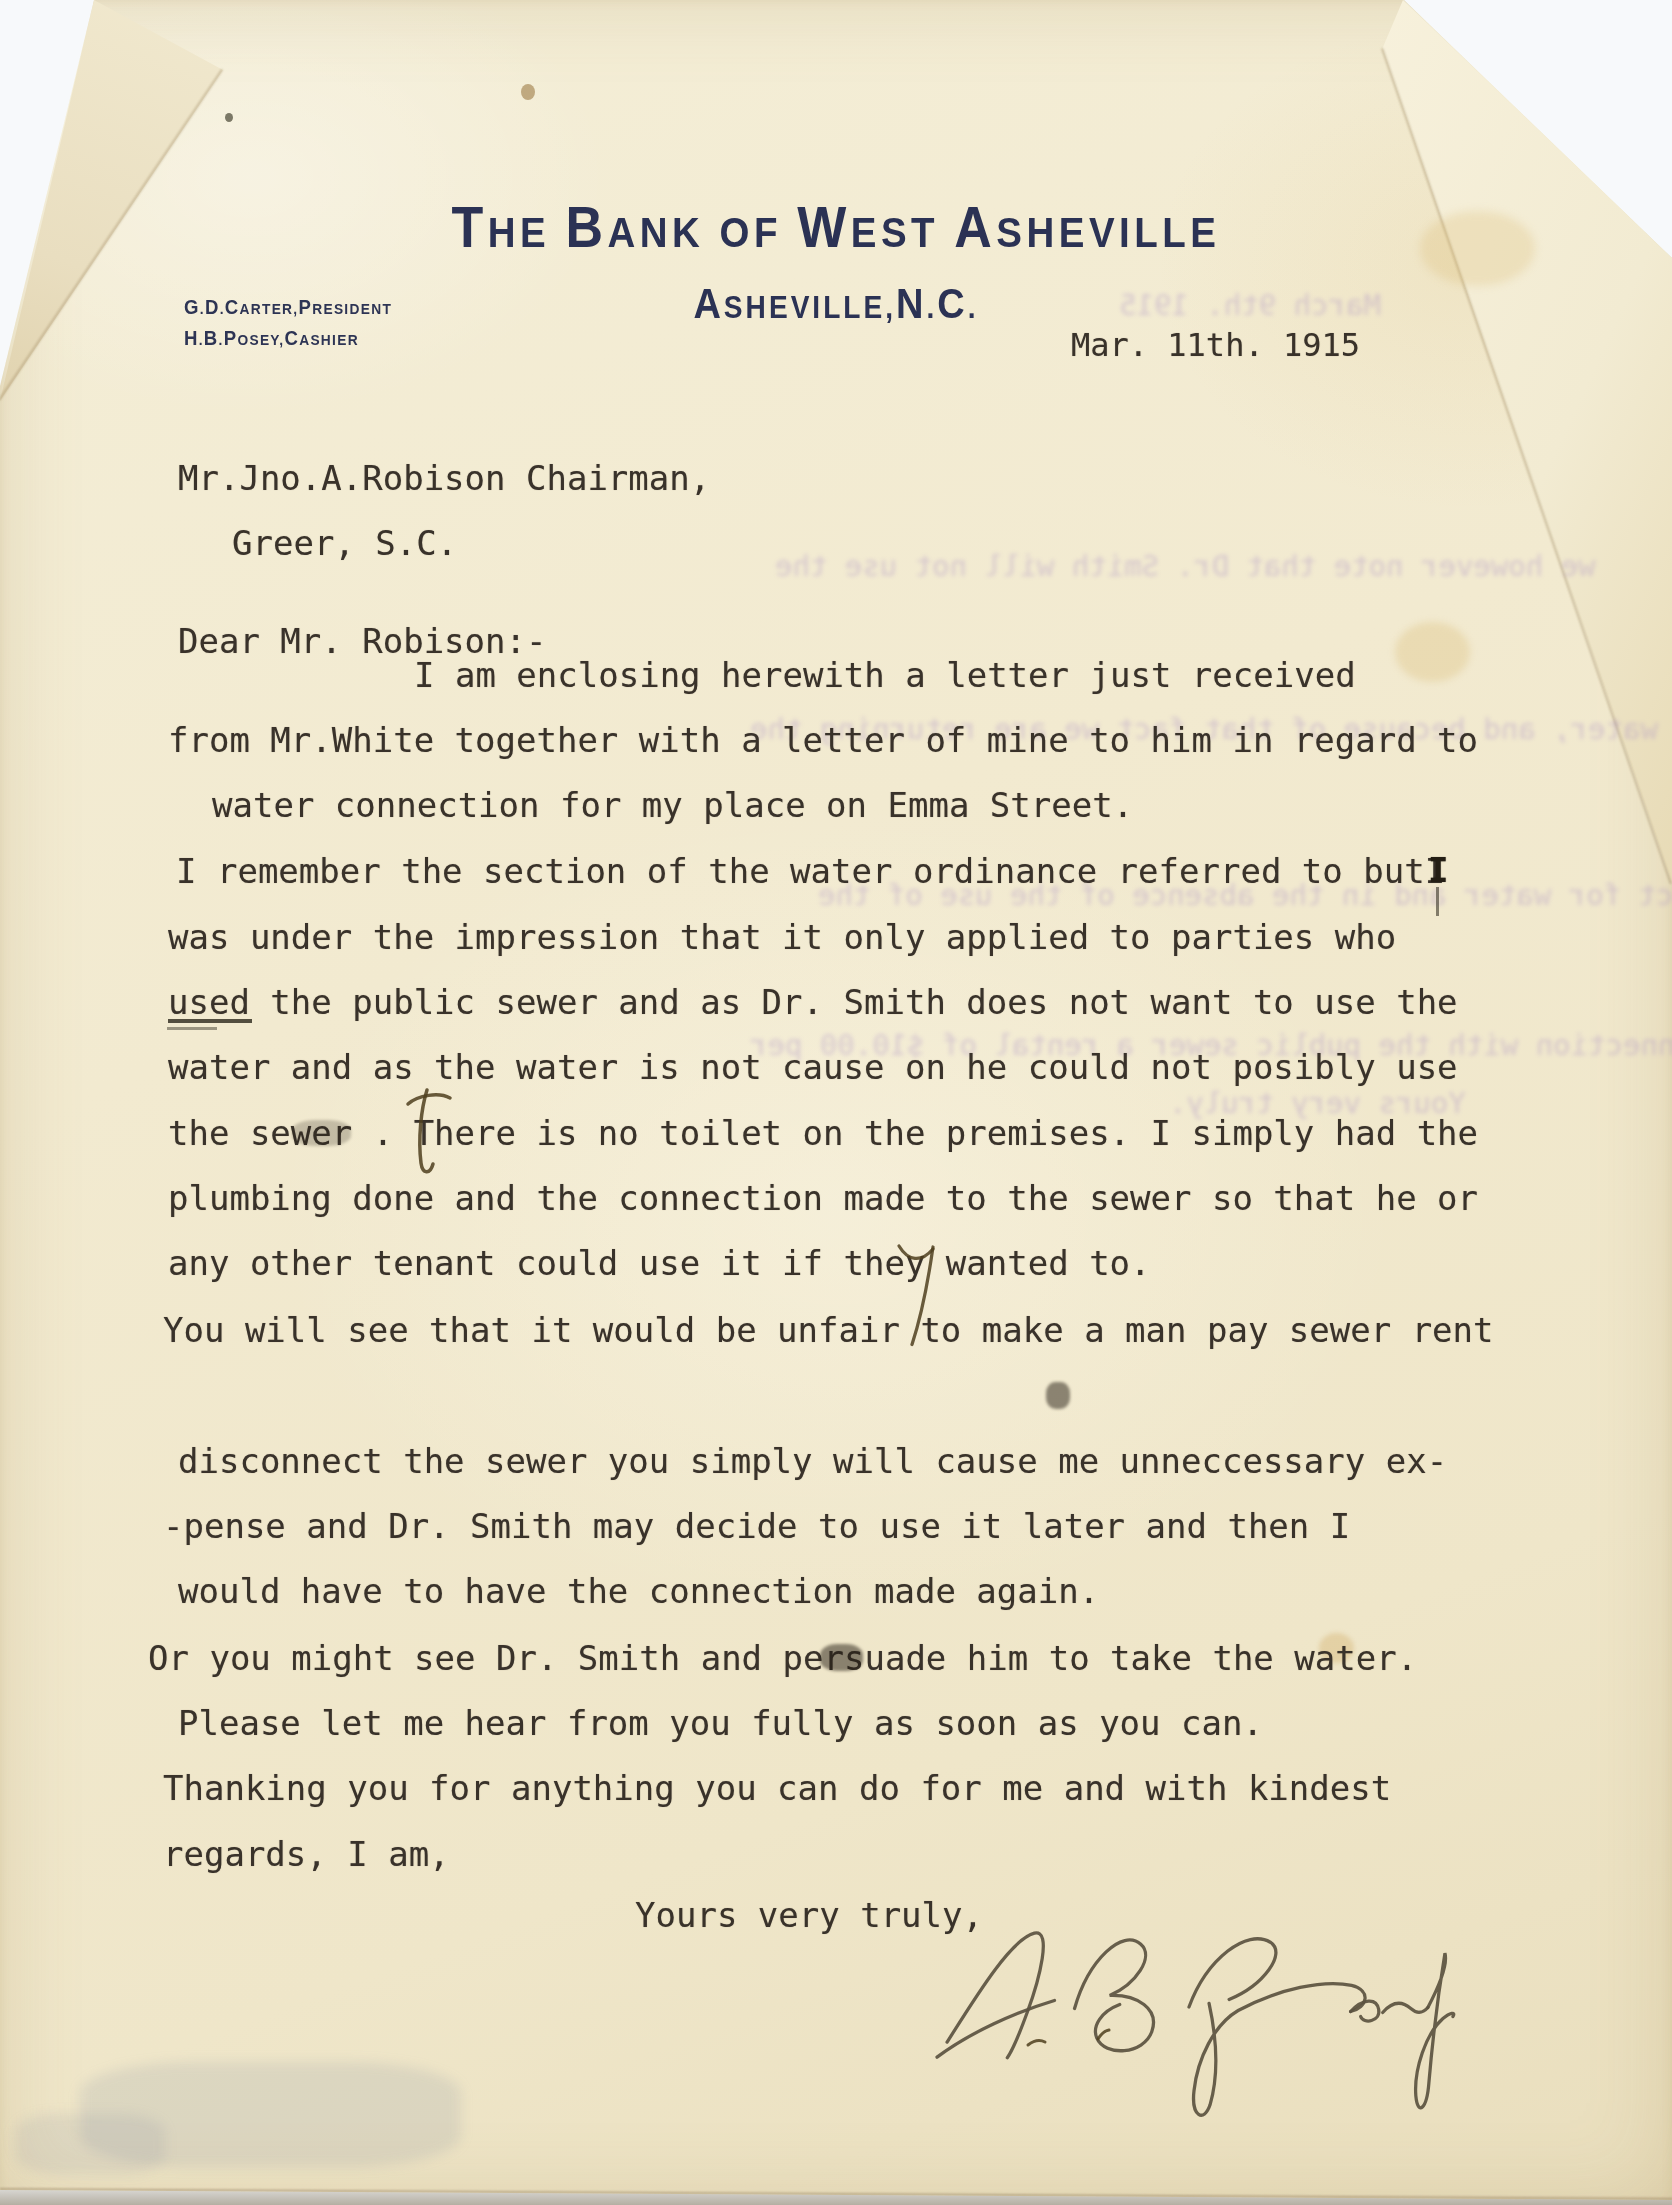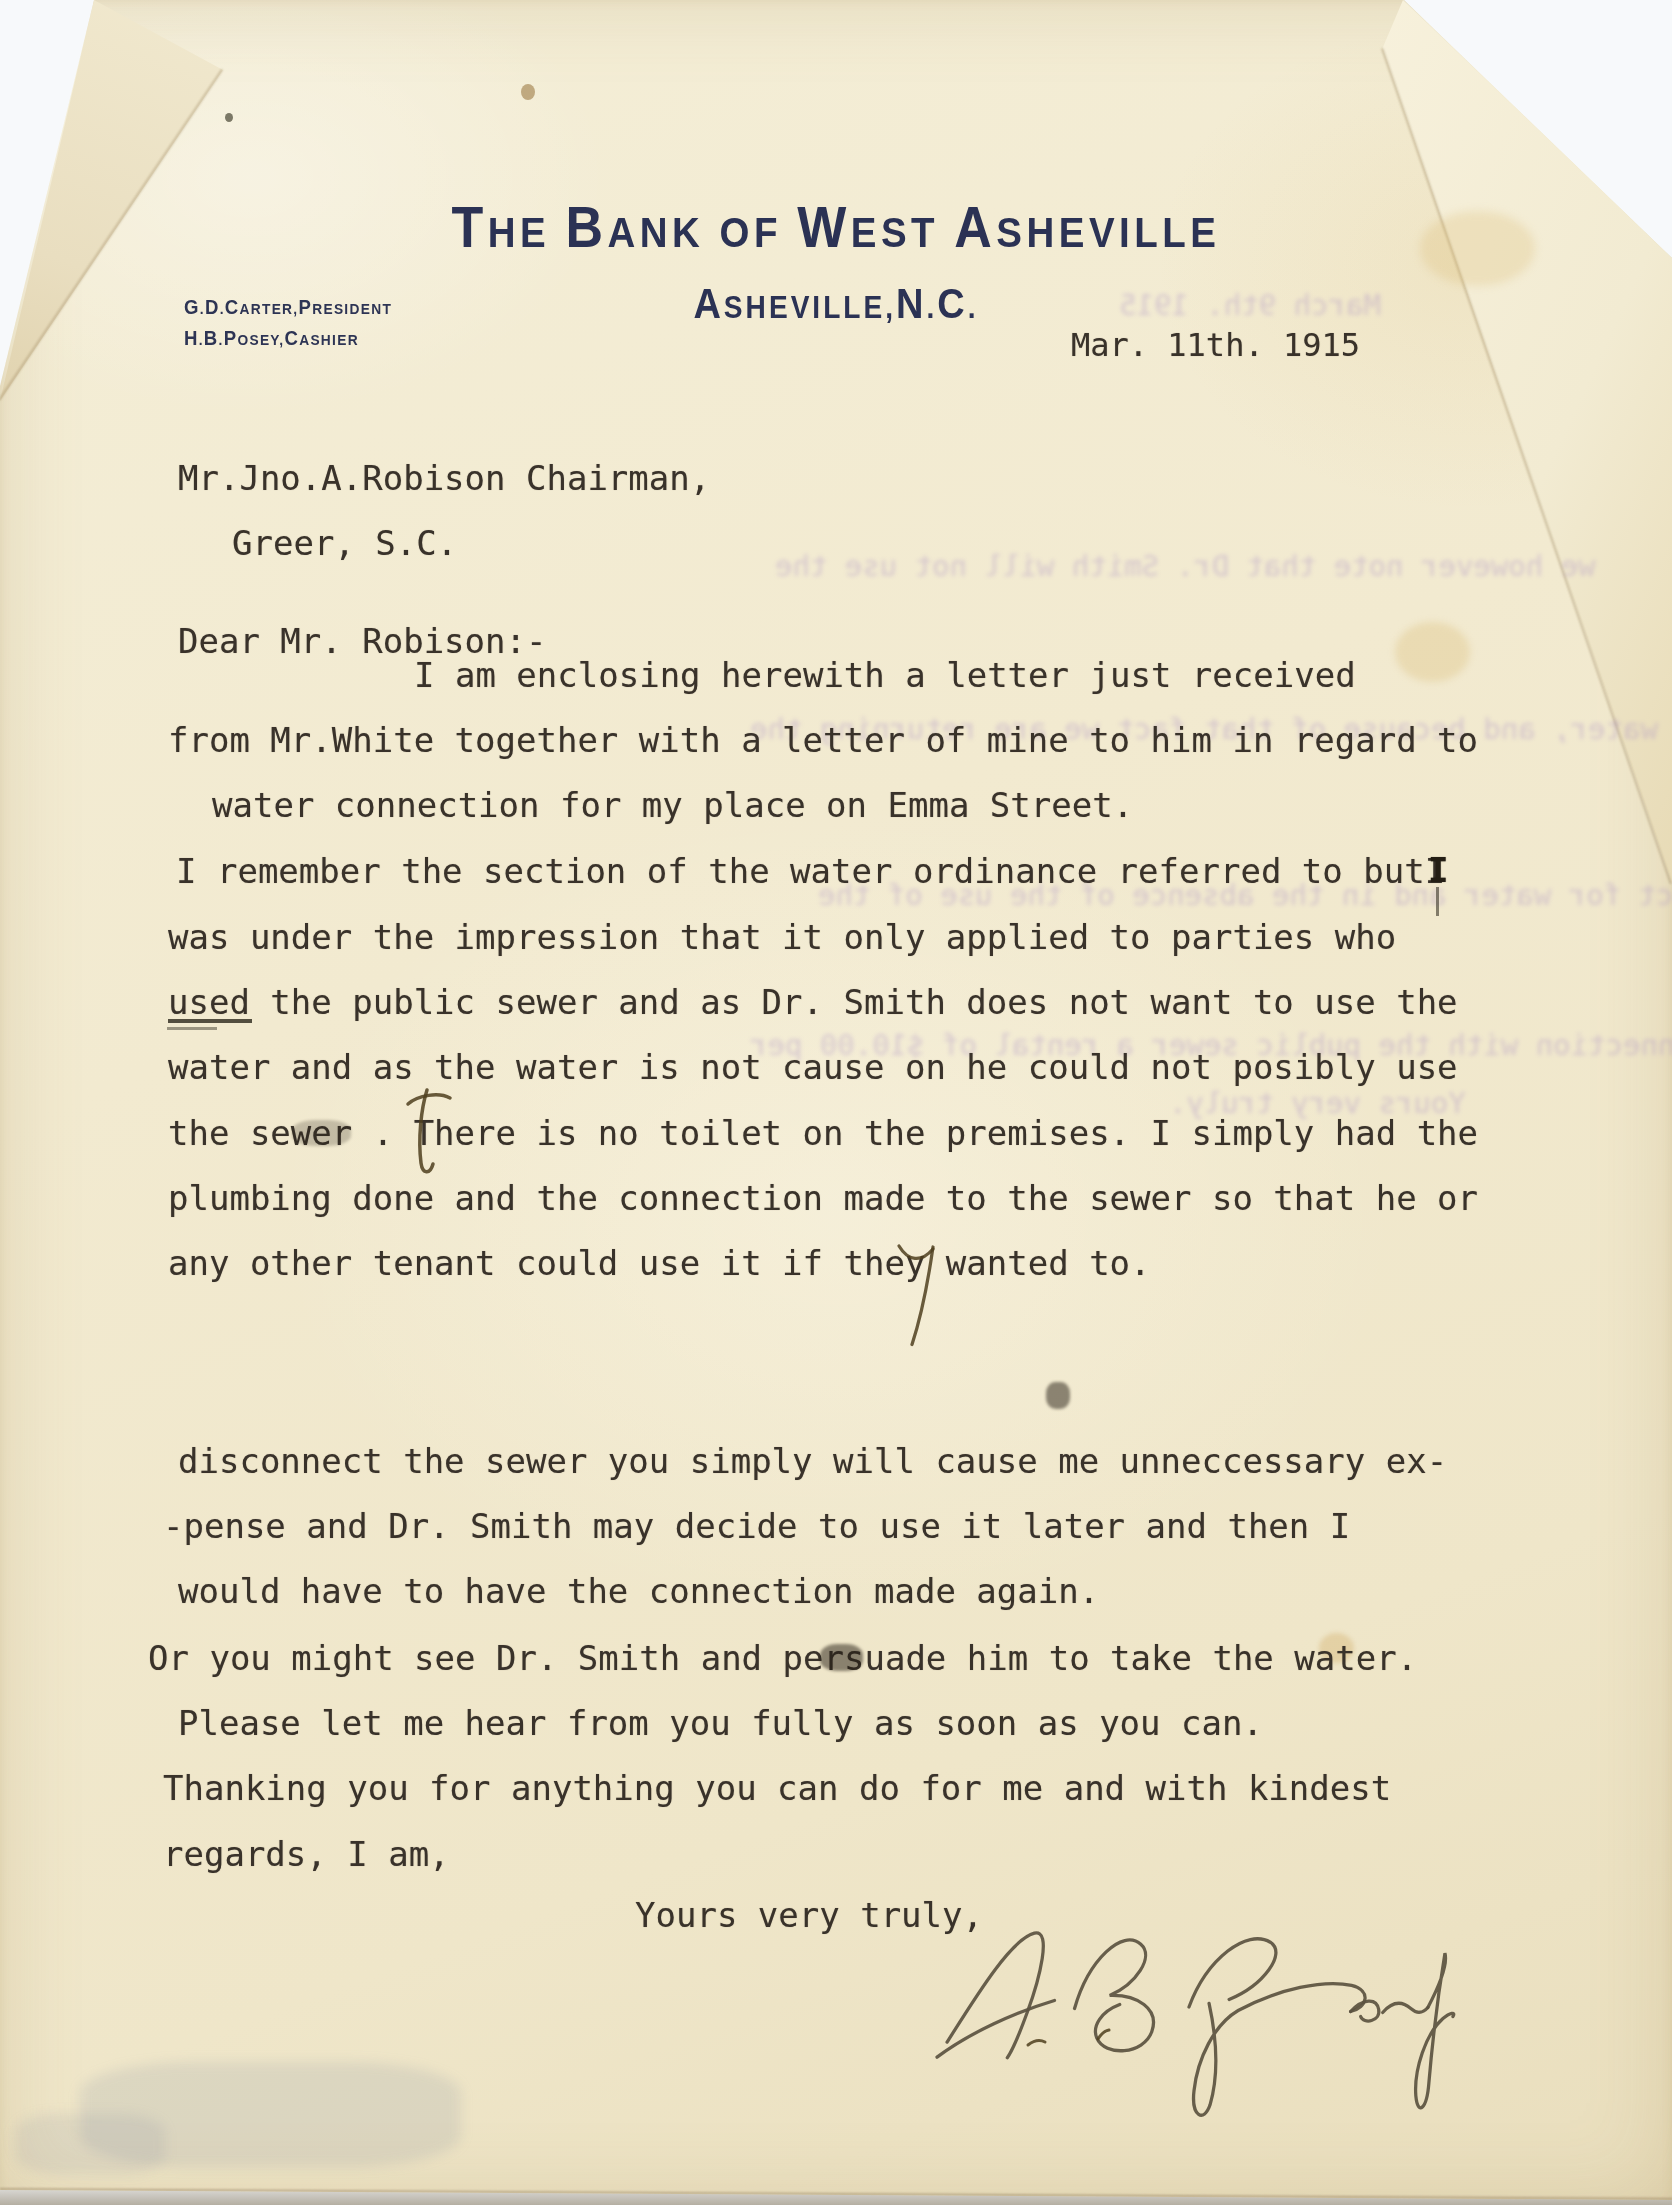--- a/index.html
+++ b/index.html
@@ -113,20 +113,21 @@
     <div class="tline" style="left:381px;top:655px;margin-left:33px;">I am enclosing herewith a letter just received</div>
     <div class="tline" style="left:168px;top:720px;">from Mr.White together with a letter of mine to him in regard to</div>
     <div class="tline" style="left:168px;top:785px;margin-left:44px;">water connection for my place on Emma Street.</div>
     <div class="tline" style="left:176px;top:851px;">I remember the section of the water ordinance referred to butI</div>
     <div class="tline" style="left:168px;top:917px;">was under the impression that it only applied to parties who</div>
     <div class="tline" style="left:168px;top:982px;">used the public sewer and as Dr. Smith does not want to use the</div>
     <div class="tline" style="left:168px;top:1047px;">water and as the water is not cause on he could not posibly use</div>
     <div class="tline" style="left:168px;top:1113px;">the sewer . There is no toilet on the premises. I simply had the</div>
     <div class="tline" style="left:168px;top:1178px;">plumbing done and the connection made to the sewer so that he or</div>
     <div class="tline" style="left:168px;top:1243px;">any other tenant could use it if they wanted to.</div>
+    <div class="tline" style="left:163px;top:1310px;">You will see that it would be unfair to make a man pay sewer rent</div>
     <div class="tline" style="left:178px;top:1441px;">disconnect the sewer you simply will cause me unneccessary ex-</div>
     <div class="tline" style="left:163px;top:1506px;">-pense and Dr. Smith may decide to use it later and then I</div>
     <div class="tline" style="left:178px;top:1571px;">would have to have the connection made again.</div>
     <div class="tline" style="left:148px;top:1638px;">Or you might see Dr. Smith and persuade him to take the water.</div>
     <div class="tline" style="left:178px;top:1703px;">Please let me hear from you fully as soon as you can.</div>
     <div class="tline" style="left:163px;top:1768px;">Thanking you for anything you can do for me and with kindest</div>
     <div class="tline" style="left:163px;top:1834px;">regards, I am,</div>
 
     <div class="u-mark" style="left:168px;top:1019px;width:84px;height:3.5px;"></div>
     <div class="u-mark" style="left:167px;top:1027px;width:50px;height:3px;opacity:.55;"></div>

